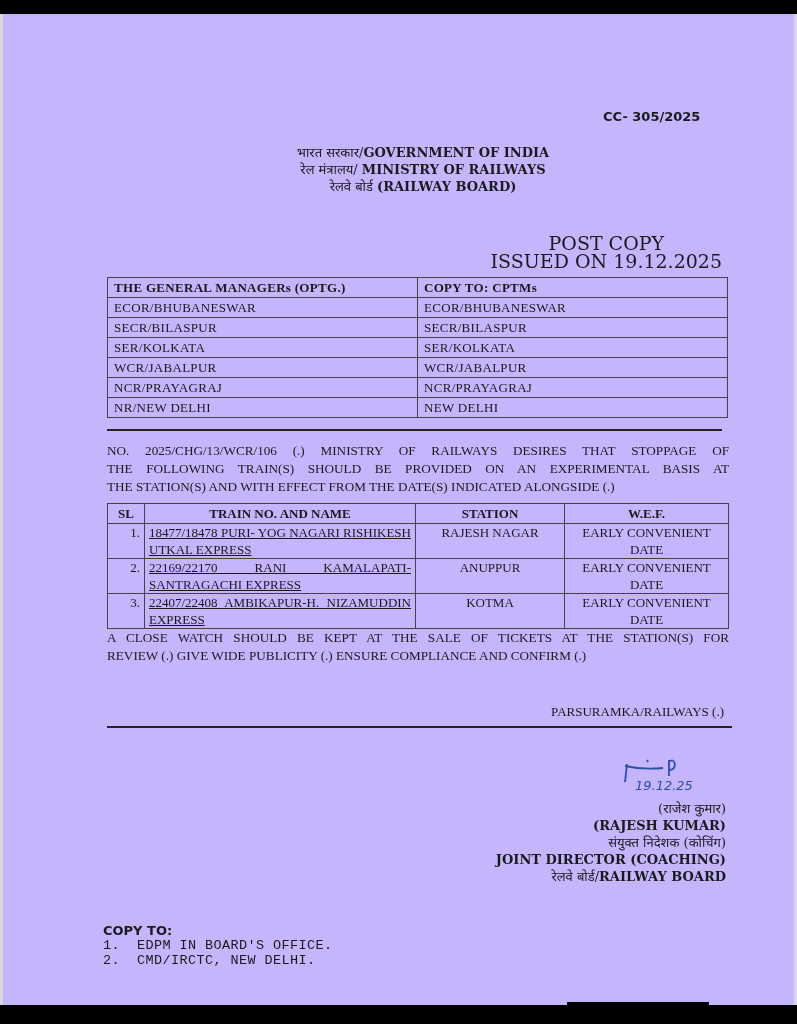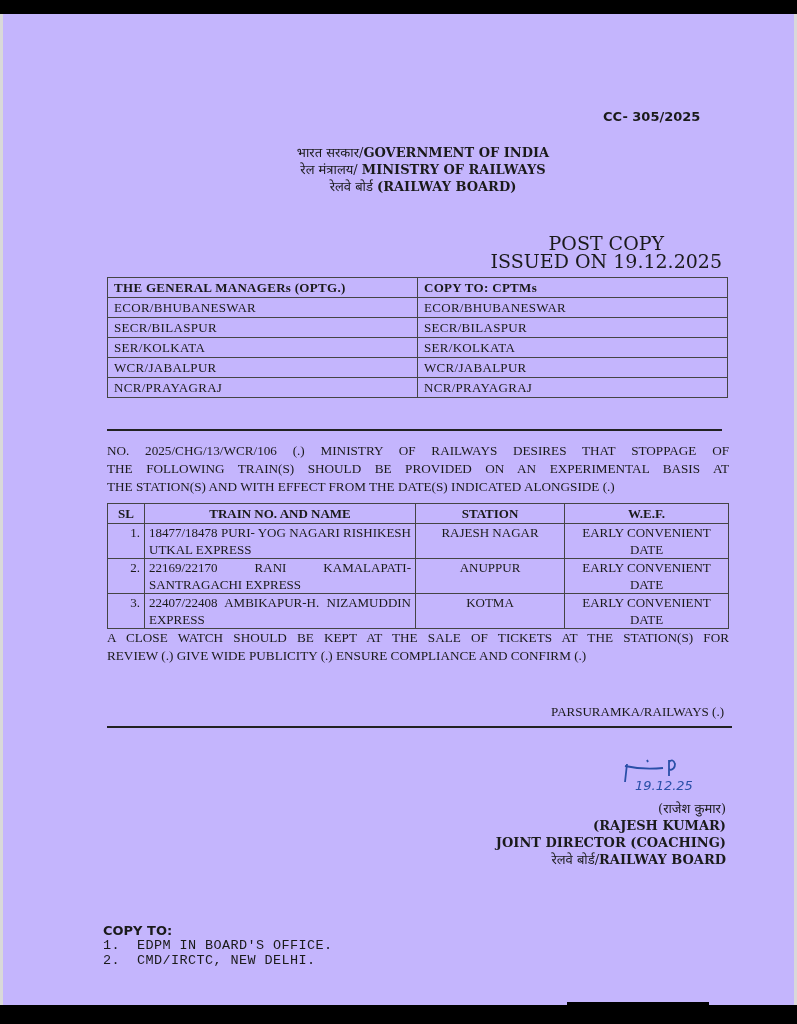--- a/index.html
+++ b/index.html
@@ -31,21 +31,21 @@
 
   .para { left:104px; width:622px; font-size:13.2px; line-height:18px; font-family:"Liberation Serif", serif; text-align:justify; }
   .p1 { top:428px; }
   .p1 span.ln { display:block; text-align-last:justify; }
   .p1 span.ln.last { text-align-last:left; }
 
   .trains { position:absolute; left:104px; top:489px; width:622px; font-size:13px; font-family:"Liberation Serif", serif; }
   .trains th { border:1px solid #444; font-weight:bold; padding:1px 4px; height:17px; }
   .trains td { border:1px solid #444; padding:0 4px; vertical-align:top; line-height:17px; }
   .c-sl { width:28px; text-align:right; }
-  .c-name { width:262px; text-align:justify; }
+  .c-name { width:262px; text-align:justify;text-decoration:underline; }
   .c-st { width:140px; text-align:center; }
   .c-wef { text-align:center; }
 
   .p2 { top:615px; }
   .sender { right:70px; top:690px; font-size:13px; font-family:"Liberation Serif", serif; }
   .rule2 { left:104px; top:712px; width:625px; height:2px; background:#222; }
 
   .sig { left:610px; top:742px; width:140px; height:38px; }
   .sigblock { right:68px; top:786px; text-align:right; font-size:13px; line-height:17px; }
   .sigblock .b { font-weight:bold; }
@@ -91,20 +91,24 @@
       <td>SER/KOLKATA</td>
     </tr>
     <tr>
       <td>WCR/JABALPUR</td>
       <td>WCR/JABALPUR</td>
     </tr>
     <tr>
       <td>NCR/PRAYAGRAJ</td>
       <td>NCR/PRAYAGRAJ</td>
     </tr>
+    <tr>
+      <td>NR/NEW DELHI</td>
+      <td>NEW DELHI</td>
+    </tr>
   </tbody>
     </table>
 
   <div class="abs rule1"></div>
 
   <div class="abs para p1">
     <span class="ln">NO. 2025/CHG/13/WCR/106 (.) MINISTRY OF RAILWAYS DESIRES THAT STOPPAGE OF</span>
     <span class="ln">THE FOLLOWING TRAIN(S) SHOULD BE PROVIDED ON AN EXPERIMENTAL BASIS AT</span>
     <span class="ln last">THE STATION(S) AND WITH EFFECT FROM THE DATE(S) INDICATED ALONGSIDE (.)</span>
   </div>
@@ -147,20 +151,21 @@
   <div class="abs rule2"></div>
 
   <svg class="abs sig" viewBox="0 0 140 38">
     <path d="M14 8 L12 26 M12 10 Q30 14 50 12 M34 4 l1 2 M56 6 Q60 2 62 8 Q62 14 56 14 M56 4 L56 20" stroke="#2a4fa8" stroke-width="1.8" fill="none"></path>
     <text x="22" y="34" fill="#2a4fa8" font-size="13" font-style="italic" font-family="DejaVu Sans, sans-serif">19.12.25</text>
   </svg>
 
   <div class="abs sigblock">
     <div>(राजेश कुमार)</div>
     <div class="b">(RAJESH KUMAR)</div>
+    <div>संयुक्त निदेशक (कोचिंग)</div>
     <div class="b">JOINT DIRECTOR (COACHING)</div>
     <div><span>रेलवे बोर्ड/</span><span class="b">RAILWAY BOARD</span></div>
   </div>
 
   <div class="abs copy">
     <div class="t">COPY TO:</div>
     <div class="i" style="white-space:pre">1.  EDPM IN BOARD'S OFFICE.</div>
     <div class="i" style="white-space:pre">2.  CMD/IRCTC, NEW DELHI.</div>
   </div>
 </div>

